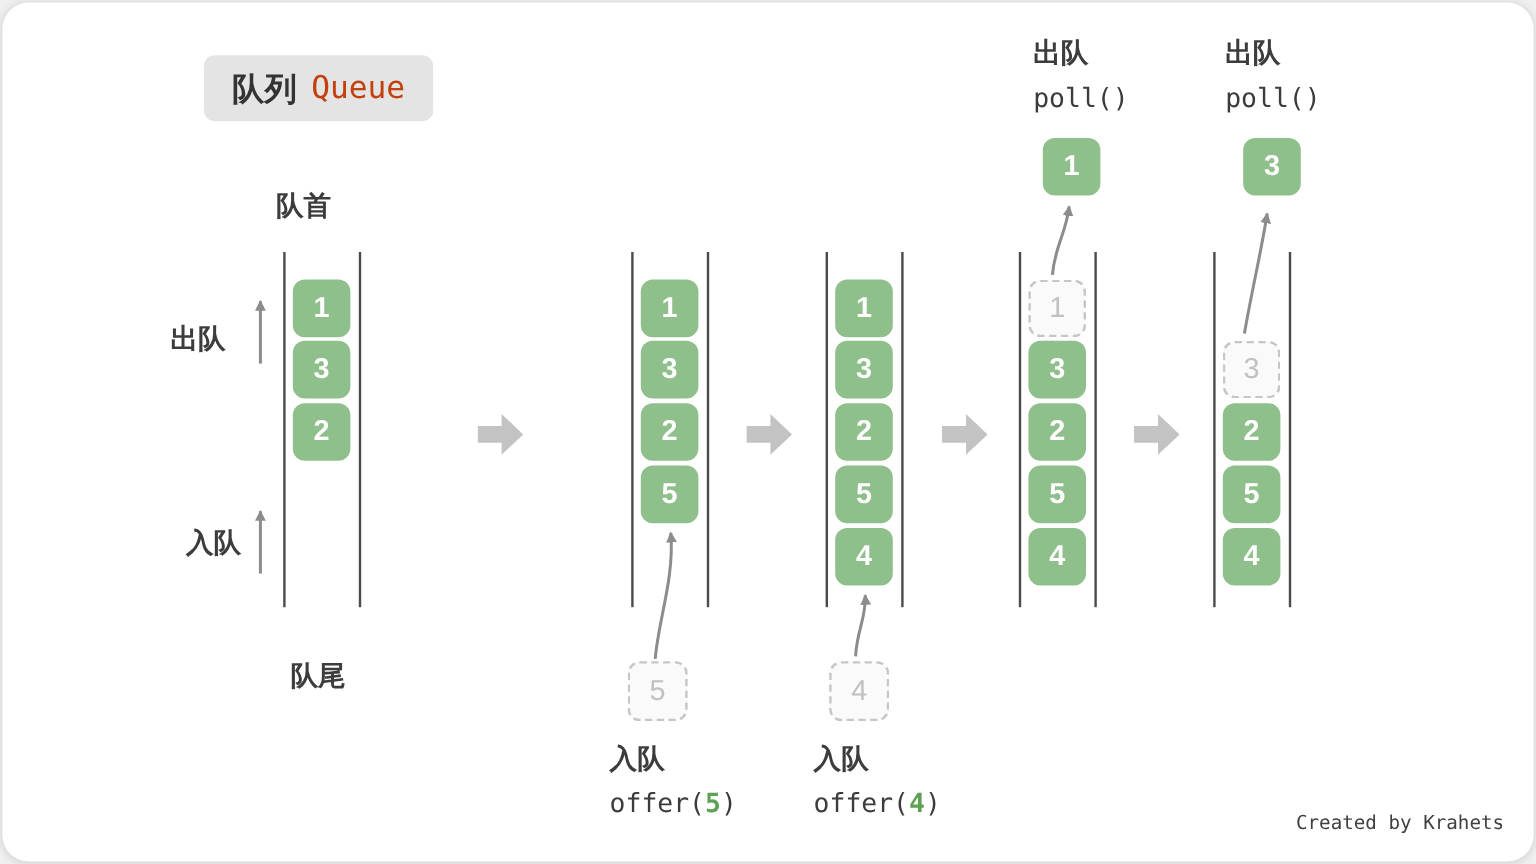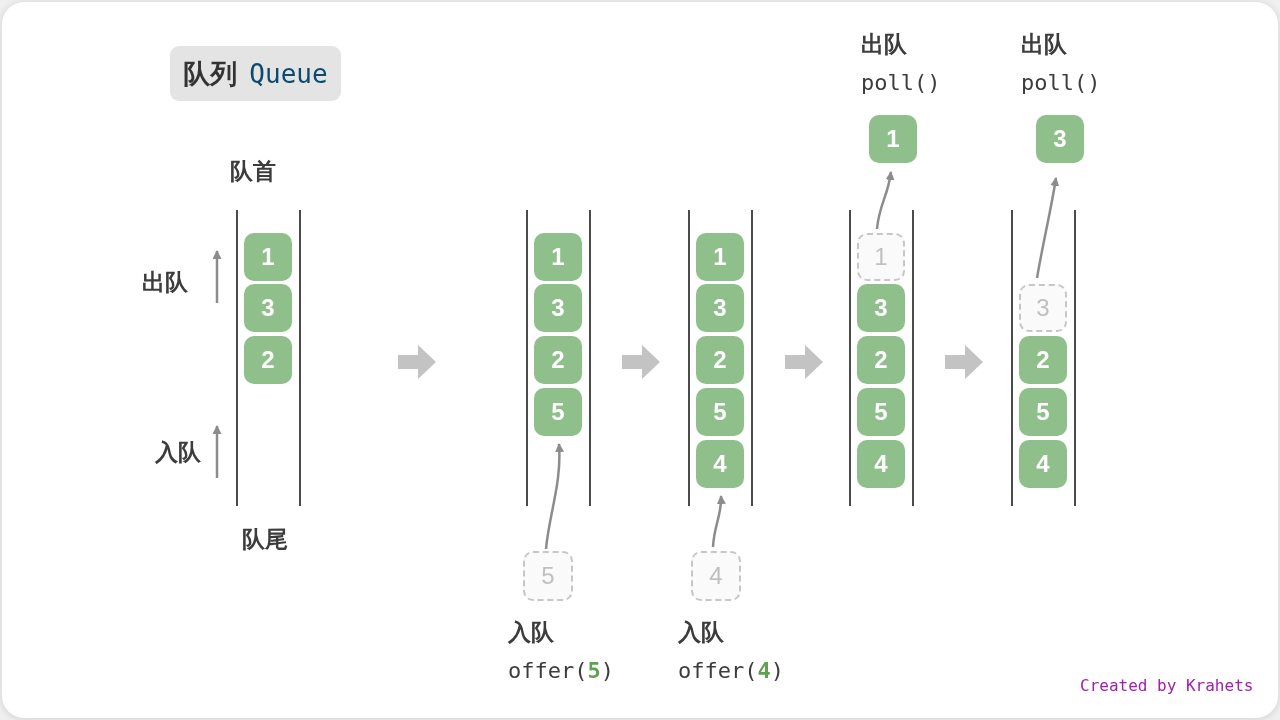--- a/index.html
+++ b/index.html
@@ -8,24 +8,24 @@
     --arrow-gray:#8C8C8C;
     --block-arrow-gray:#C3C3C3;
     --badge-bg:#E4E4E4;
     --text-dark:#3C3C3C;
   }
   *{margin:0;padding:0;box-sizing:border-box;}
   html,body{width:1280px;height:720px;overflow:hidden;background:#f0f0f0;}
   .canvas{position:relative;width:1280px;height:720px;font-family:"Liberation Sans",sans-serif;}
   .card{position:absolute;inset:2px;background:#ffffff;border-radius:22px;box-shadow:0 1px 8px rgba(0,0,0,.14);}
 
-  .badge{position:absolute;left:170px;top:46px;width:171px;height:55px;background:var(--badge-bg);
+  .badge{position:absolute;left:170px;top:46px;width:191px;height:55px;background:var(--badge-bg);
          border-radius:9px;display:flex;align-items:center;justify-content:center;gap:12px;}
   .badge .zh{font:700 27px "Liberation Sans",sans-serif;color:#333;}
-  .badge .en{font:500 26px "DejaVu Sans Mono",monospace;color:#0c4a6e;}
+  .badge .en{font:500 26px "DejaVu Sans Mono",monospace;color:#c2410c;}
 
   .side-label{position:absolute;font:700 23px "Liberation Sans",sans-serif;color:var(--text-dark);}
 
   .wall{position:absolute;top:210px;width:1.5px;height:296px;background:#4B4B4B;}
 
   .cell{position:absolute;width:48px;height:48px;border-radius:10px;display:flex;align-items:center;
         justify-content:center;font:700 24px "Liberation Sans",sans-serif;}
   .cell.solid{background:var(--box-green);color:#fff;}
   .cell.ghost{background:#FAFAFA;border:2px dashed #C6C6C6;color:#C0C0C0;font-weight:400;}
 
@@ -33,35 +33,35 @@
   .op .zh{display:block;font:700 23px "Liberation Sans",sans-serif;}
   .op .fn{display:block;font:500 22px "DejaVu Sans Mono",monospace;margin-top:10px;}
   .op .arg{color:var(--accent-green);font-weight:700;}
 
   .block-arrow{position:absolute;top:344px;}
   .block-arrow polygon{fill:var(--block-arrow-gray);}
 
   .overlay{position:absolute;left:0;top:0;pointer-events:none;}
   .overlay path.flow{stroke:var(--arrow-gray);stroke-width:2.5;fill:none;}
 
-  .watermark{position:absolute;left:1080px;top:676px;font:400 16px "DejaVu Sans Mono",monospace;color:#a21caf;}
+  .watermark{position:absolute;left:1080px;top:676px;font:400 16px "DejaVu Sans Mono",monospace;color:#404040;}
 </style>
 </head>
 <body>
 
 <div class="canvas">
   <div class="card"></div>
 
   <div class="badge">
     <span class="zh">队列</span>
     <span class="en">Queue</span>
   </div>
 
   <div class="side-label" style="left:230px;top:156px;">队首</div>
-  <div class="side-label" style="left:242px;top:524px;font-family:Liberation Serif, serif;">队尾</div>
+  <div class="side-label" style="left:242px;top:548px;font-family:Liberation Serif, serif;">队尾</div>
   <div class="side-label" style="left:142px;top:267px;">出队</div>
   <div class="side-label" style="left:155px;top:437px;">入队</div>
 
   <div>
     <div class="wall" style="left:236px;"></div>
     <div class="wall" style="left:299px;"></div>
     <div class="cell solid" style="left:244px;top:233px;">1</div>
     <div class="cell solid" style="left:244px;top:284px;">3</div>
     <div class="cell solid" style="left:244px;top:336px;">2</div>
   </div>

